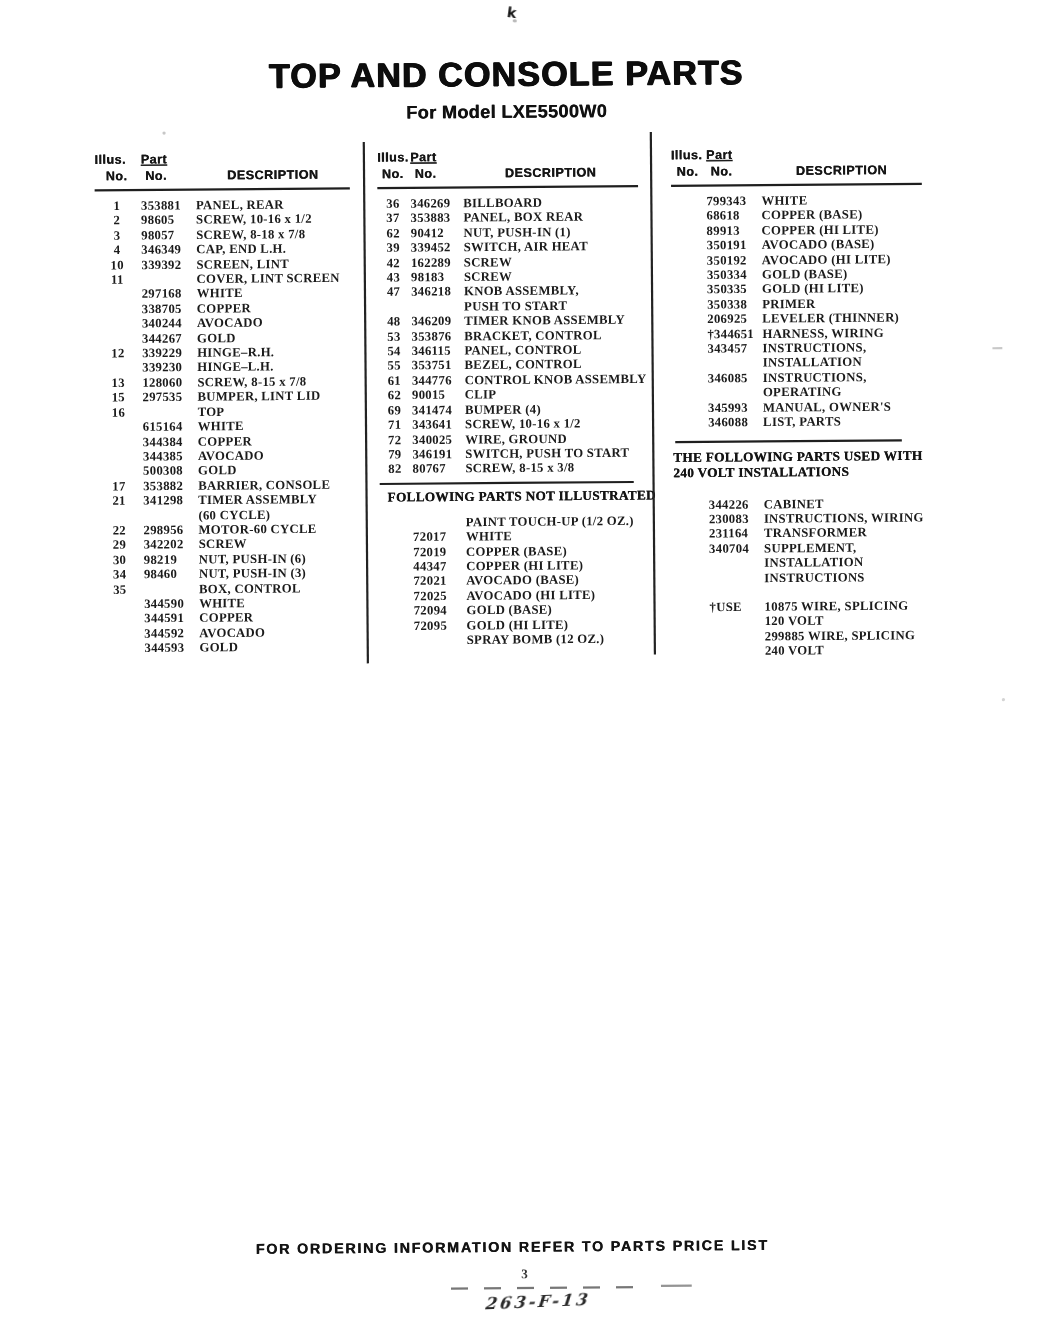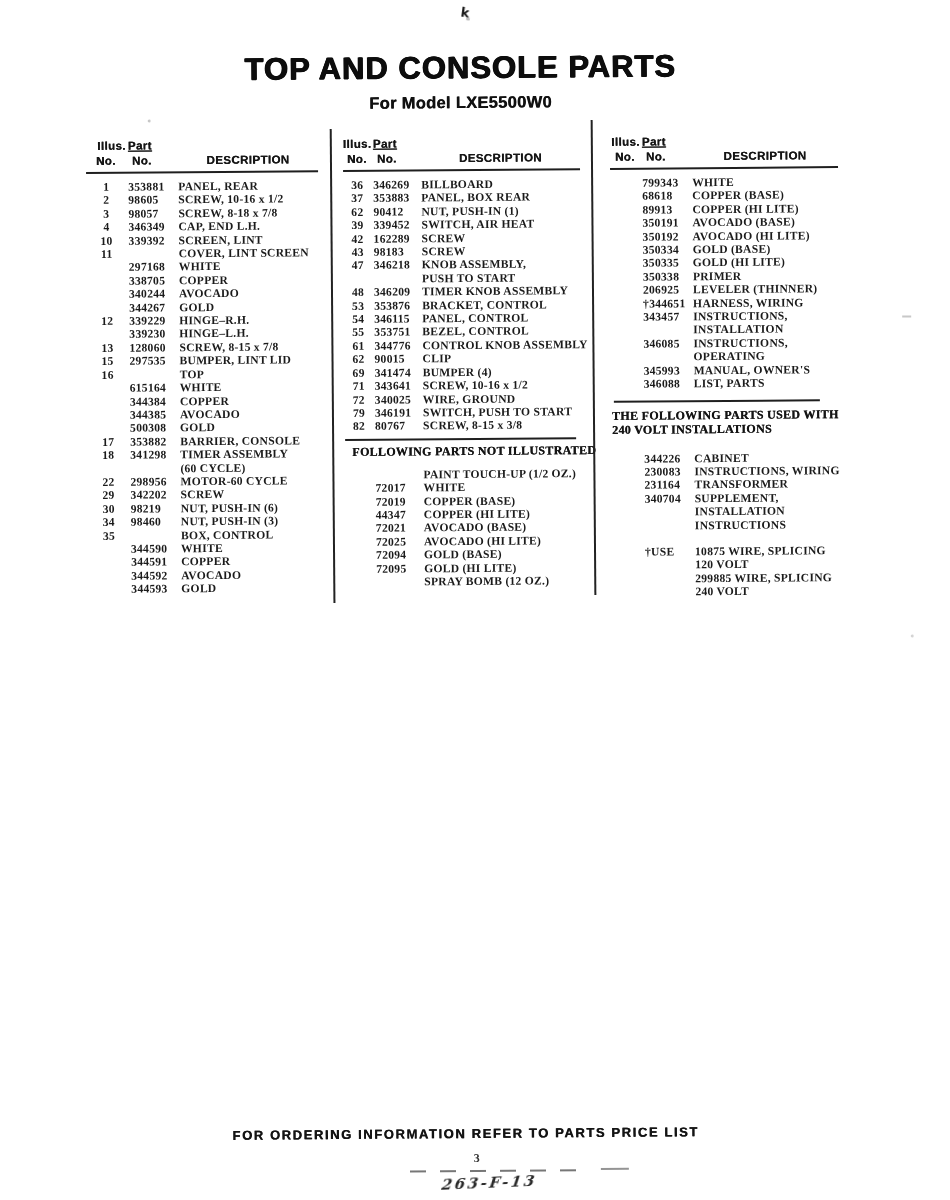--- a/index.html
+++ b/index.html
@@ -21,21 +21,21 @@
   .col1{left:88px;width:232px;}
   .col2{left:345px;width:237px;}
   .col3{left:612px;width:228px;}
 
   .hrow{display:grid;font-family:"Liberation Sans", sans-serif;font-weight:bold;
         font-size:11.5px;letter-spacing:0.4px;color:#161616;text-shadow:0.3px 0 0 currentColor;}
   .col1 .hrow{grid-template-columns:40px 52px 1fr;}
   .col2 .hrow{grid-template-columns:28px 50px 1fr;}
   .col3 .hrow{grid-template-columns:30px 52px 1fr;}
   .hrow span{white-space:nowrap;}
-  .h-illus{text-align:right;}
+  .h-illus{text-align:left;}
   .h-part{padding-left:2px;text-decoration:underline;}
   .h-no-a{text-align:center;}
   .h-no-b{padding-left:6px;}
   .h-desc{text-align:center;}
   .hrow.l1{line-height:14px;}
   .hrow.l2{line-height:16px;}
   .hline{border-top:2px solid #1f1f1f;margin-top:3px;}
 
   .blocks{margin-top:7px;}
   .row{display:grid;line-height:13.4px;font-size:11.6px;font-weight:bold;
@@ -203,21 +203,21 @@
             <span class="cell illus"></span>
             <span class="cell part">500308</span>
             <span class="cell desc">GOLD</span>
           </div>
           <div class="row">
             <span class="cell illus">17</span>
             <span class="cell part">353882</span>
             <span class="cell desc">BARRIER, CONSOLE</span>
           </div>
           <div class="row">
-            <span class="cell illus">18</span>
+            <span class="cell illus">21</span>
             <span class="cell part">341298</span>
             <span class="cell desc">TIMER ASSEMBLY</span>
           </div>
           <div class="row">
             <span class="cell illus"></span>
             <span class="cell part"></span>
             <span class="cell desc">(60 CYCLE)</span>
           </div>
           <div class="row">
             <span class="cell illus">22</span>

